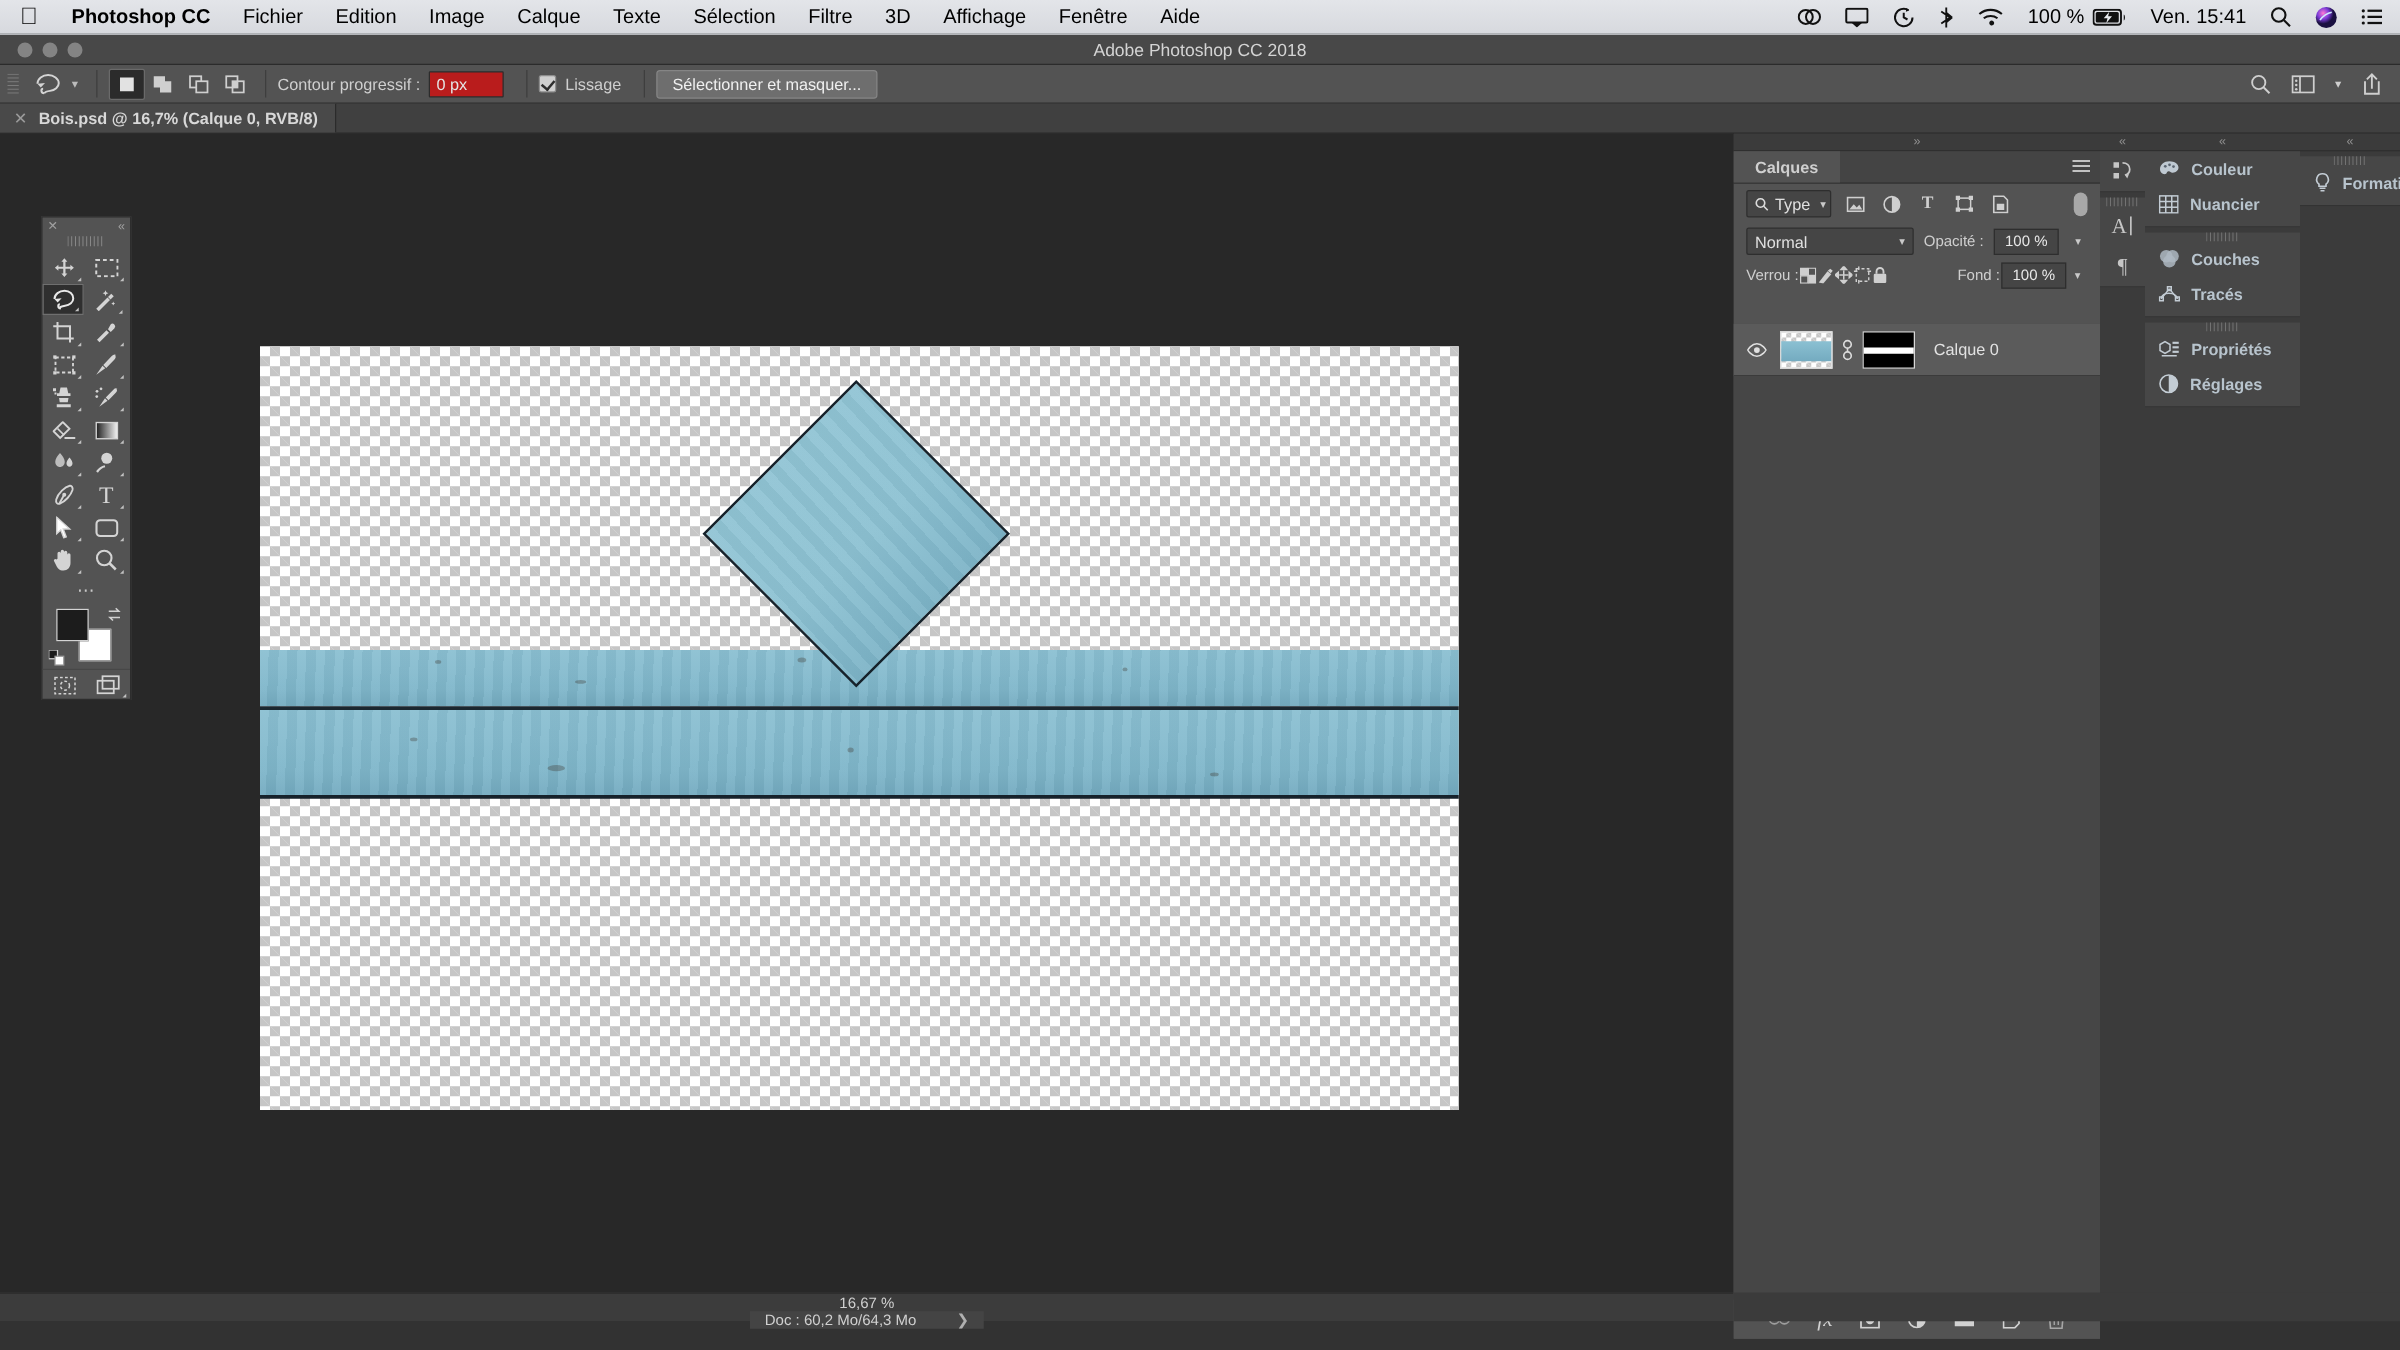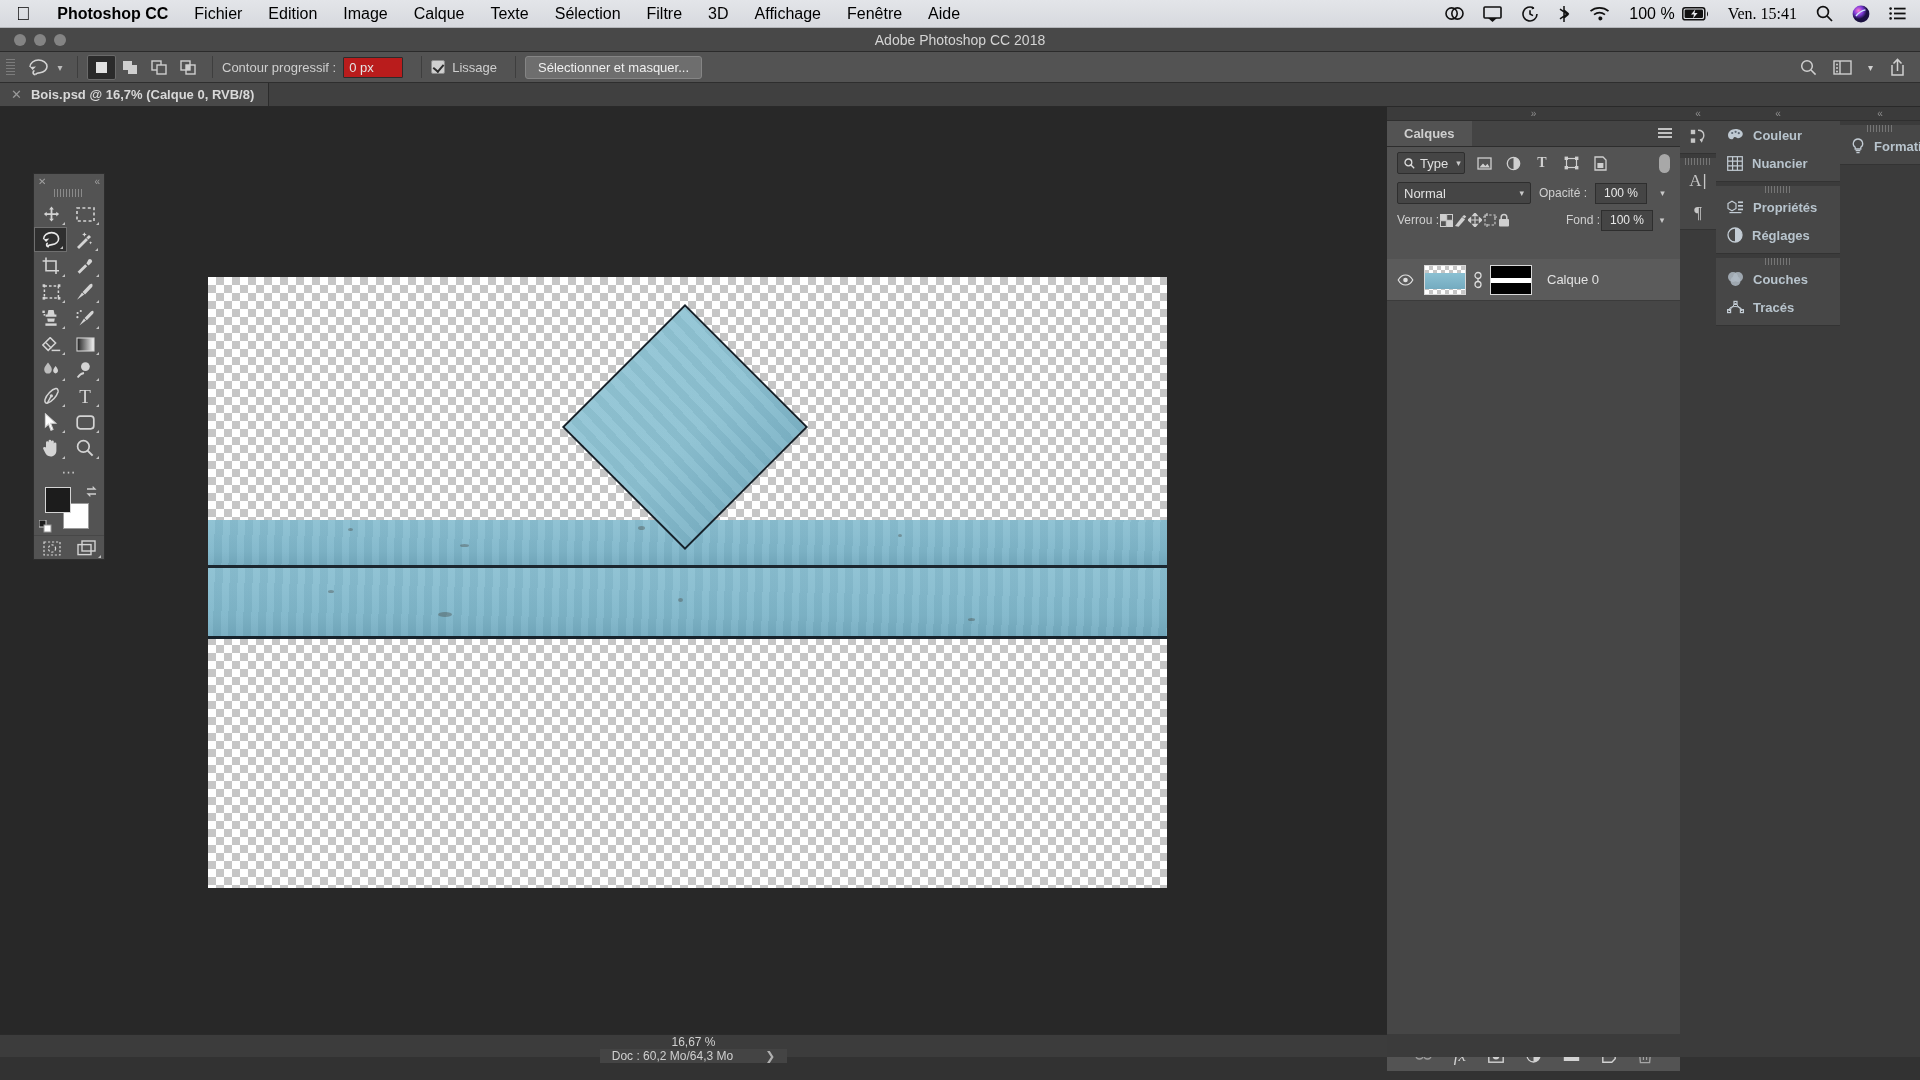--- a/index.html
+++ b/index.html
@@ -19,21 +19,21 @@
     border-bottom: 1px solid #b4b6ba;
     display: flex; align-items: center;
     color: #000; font-size: 16px;
   }
   #menubar .apple { padding: 0 14px 0 16px; font-size: 19px; line-height: 1; }
   #menubar .mitem { padding: 0 13px; white-space: nowrap; }
   #menubar .mitem.bold { font-weight: bold; }
   #menubar .spacer { flex: 1; }
   #menubar .status { display: flex; align-items: center; padding-right: 14px; }
   #menubar .status > * { margin-left: 19px; display: flex; align-items: center; }
-  #menubar .clock { font-size: 16px; font-family: Liberation Serif, serif; }
+  #menubar .clock { font-size: 16px; }
 
   
   #ps-titlebar {
     position: absolute; top: 28px; left: 0; width: 1920px; height: 24px;
     background: #484848;
     border-bottom: 1px solid #2b2b2b;
     display: flex; align-items: center;
   }
   #ps-titlebar .lights { display: flex; gap: 8px; padding-left: 14px; }
   #ps-titlebar .light { width: 12px; height: 12px; border-radius: 50%; background: #848484; }
@@ -699,20 +699,49 @@
                 </g>
               </svg>
           </span>
           <span>Nuancier</span>
         </div>
       </div>
       <div class="cgroup">
         <div class="tinygrip"></div>
         <div class="citem">
           <span>
+            <svg width="17" height="16" viewBox="0 0 17 16">
+                <g fill="#aeb8c2" fill-opacity=".85">
+                  <circle cx="6" cy="6" r="5"></circle>
+                  <circle cx="11" cy="6" r="5"></circle>
+                  <circle cx="8.5" cy="10" r="5"></circle>
+                </g>
+              </svg>
+          </span>
+          <span>Couches</span>
+        </div>
+        <div class="citem">
+          <span>
+            <svg width="17" height="14" viewBox="0 0 17 14">
+                <path d="M2 11c0-6 12-6 13 0" fill="none" stroke="#c3ccd4" stroke-width="1.2"></path>
+                <g fill="none" stroke="#c3ccd4" stroke-width="1.2">
+                  <rect x="0.6" y="9.6" width="3" height="3"></rect>
+                  <rect x="13.4" y="9.6" width="3" height="3"></rect>
+                  <rect x="7" y="1.4" width="3" height="3"></rect>
+                </g>
+                <path d="M2 11L8.5 3M8.5 3L15 11" stroke="#c3ccd4" stroke-width="1"></path>
+              </svg>
+          </span>
+          <span>Tracés</span>
+        </div>
+      </div>
+      <div class="cgroup">
+        <div class="tinygrip"></div>
+        <div class="citem">
+          <span>
             <svg width="17" height="15" viewBox="0 0 17 15">
                 <path d="M1 3.6L5 1.2l4 2.4v4.8L5 10.8 1 8.4z" fill="none" stroke="#c3ccd4" stroke-width="1.2"></path>
                 <g fill="#c3ccd4">
                   <rect x="11" y="1.4" width="5" height="1.7"></rect>
                   <rect x="11" y="5" width="5" height="1.7"></rect>
                   <rect x="11" y="8.6" width="5" height="1.7"></rect>
                 </g>
                 <path d="M2.4 12.6h12" stroke="#c3ccd4" stroke-width="1.2"></path>
               </svg>
           </span>
@@ -721,49 +750,20 @@
         <div class="citem">
           <span>
             <svg width="16" height="16" viewBox="0 0 16 16">
                 <circle cx="8" cy="8" r="7" fill="none" stroke="#c3ccd4" stroke-width="1.3"></circle>
                 <path d="M8 1a7 7 0 0 1 0 14z" fill="#c3ccd4"></path>
               </svg>
           </span>
           <span>Réglages</span>
         </div>
       </div>
-      <div class="cgroup">
-        <div class="tinygrip"></div>
-        <div class="citem">
-          <span>
-            <svg width="17" height="16" viewBox="0 0 17 16">
-                <g fill="#aeb8c2" fill-opacity=".85">
-                  <circle cx="6" cy="6" r="5"></circle>
-                  <circle cx="11" cy="6" r="5"></circle>
-                  <circle cx="8.5" cy="10" r="5"></circle>
-                </g>
-              </svg>
-          </span>
-          <span>Couches</span>
-        </div>
-        <div class="citem">
-          <span>
-            <svg width="17" height="14" viewBox="0 0 17 14">
-                <path d="M2 11c0-6 12-6 13 0" fill="none" stroke="#c3ccd4" stroke-width="1.2"></path>
-                <g fill="none" stroke="#c3ccd4" stroke-width="1.2">
-                  <rect x="0.6" y="9.6" width="3" height="3"></rect>
-                  <rect x="13.4" y="9.6" width="3" height="3"></rect>
-                  <rect x="7" y="1.4" width="3" height="3"></rect>
-                </g>
-                <path d="M2 11L8.5 3M8.5 3L15 11" stroke="#c3ccd4" stroke-width="1"></path>
-              </svg>
-          </span>
-          <span>Tracés</span>
-        </div>
-      </div>
     </div>
 
     <div class="dock-col" id="col-right">
       <div class="collapse-bar">«</div>
       <div class="cgroup">
         <div class="tinygrip"></div>
         <div class="citem">
           <span>
             <svg width="14" height="16" viewBox="0 0 14 16">
                 <path d="M7 1a4.6 4.6 0 0 1 2.8 8.3V11H4.2V9.3A4.6 4.6 0 0 1 7 1z" fill="none" stroke="#c3ccd4" stroke-width="1.3"></path>

